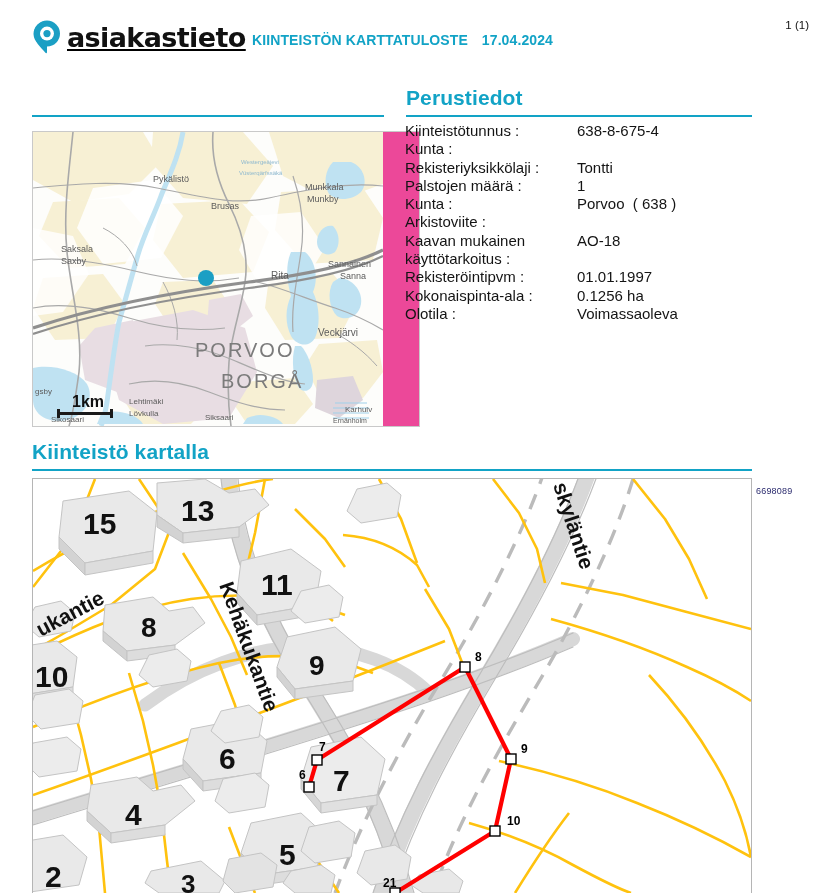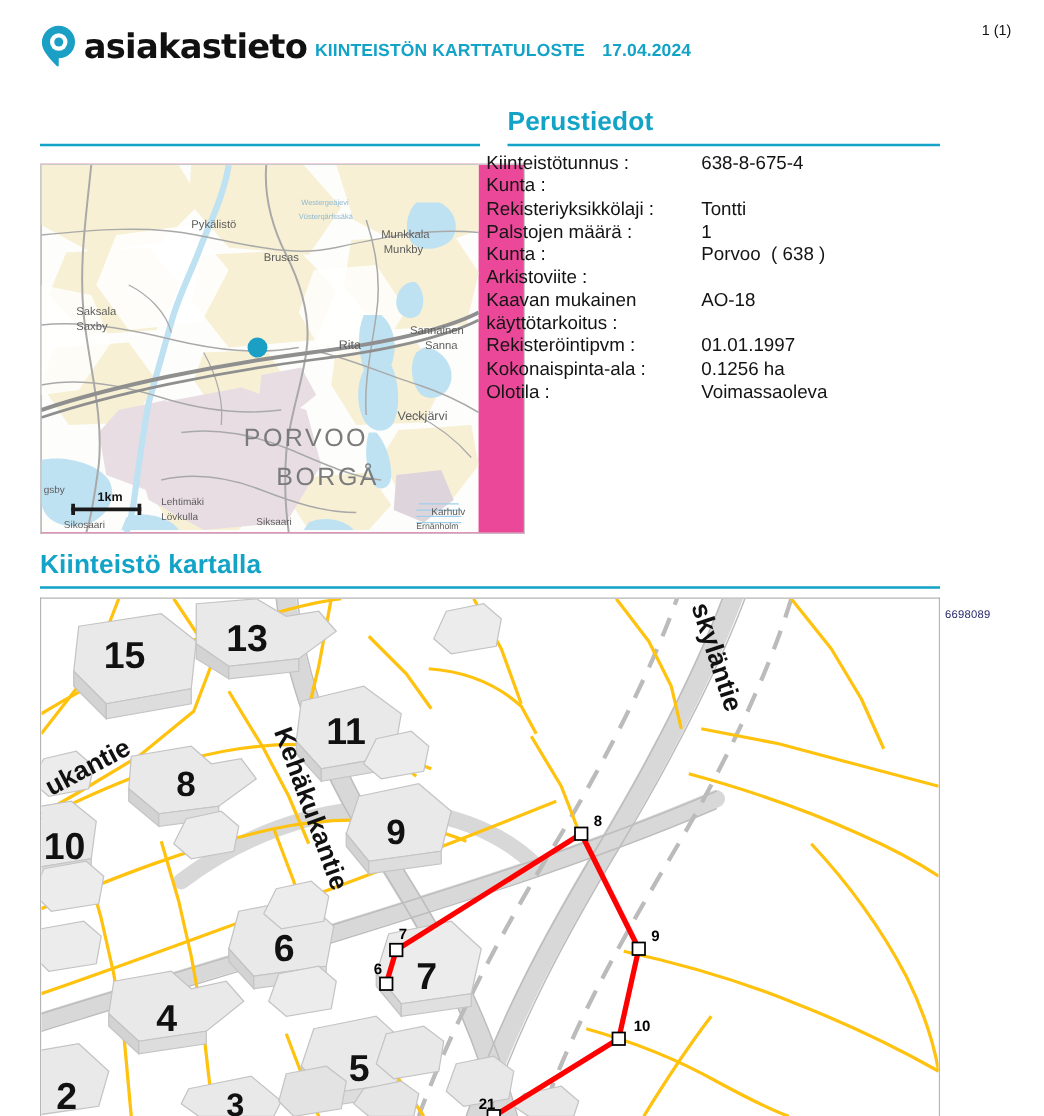--- a/index.html
+++ b/index.html
@@ -7,21 +7,21 @@
     margin: 0; padding: 0;
     width: 835px; height: 893px;
     background: #ffffff;
     font-family: "Liberation Sans", sans-serif;
     overflow: hidden;
   }
   .page { position: relative; width: 835px; height: 893px; background: #fff; }
 
   
   .header { position: absolute; left: 0; top: 0; width: 835px; height: 78px; }
-  .logo-wrap { position: absolute; left: 32px; top: 20px; display: flex; align-items: center; }
+  .logo-wrap { position: absolute; left: 32px; top: 20px; display: flex; align-items: center; text-decoration: underline; }
   .logo-pin { width: 30px; height: 34px; position: relative; margin-right: 5px; }
   .logo-text {
     font-size: 27px; font-weight: bold; color: #111; letter-spacing: -0.6px;
     font-family: "DejaVu Sans", sans-serif; line-height: 1;
   }
   .hdr-title {
     position: absolute; left: 252px; top: 32px;
     font-size: 14px; font-weight: bold; color: #12A3C6;
     font-family: "Liberation Sans", sans-serif; letter-spacing: 0.1px;
     white-space: nowrap;
@@ -46,35 +46,35 @@
   .sec-rule { position: absolute; height: 2px; background: #12A3C6; }
 
   
   .ovmap {
     position: absolute; left: 32px; top: 124px; width: 388px; height: 296px;
     border: 1px solid #c9c9c9; overflow: hidden; background: #ec4899; margin-top: 7px;
   }
   .ovmap svg { display: block; }
   .scalebar { position: absolute; left: 16px; top: 262px; width: 90px; }
   .scalebar-label {
-    font-size: 10px; font-weight: bold; color: #111; text-align: center;
+    font-size: 16px; font-weight: bold; color: #111; text-align: center;
     width: 62px; margin-left: 8px; line-height: 1;
   }
   .scalebar-line {
     margin-top: 2px; margin-left: 8px; width: 56px; height: 3px; background: #1a1a1a;
     position: relative;
   }
   .scalebar-line:before, .scalebar-line:after {
     content: ""; position: absolute; top: -3px; width: 3px; height: 9px; background: #1a1a1a;
   }
   .scalebar-line:before { left: 0; }
   .scalebar-line:after { right: 0; }
 
   
-  .details { position: absolute; left: 389px; top: 122px; width: 350px; }
+  .details { position: absolute; left: 405px; top: 122px; width: 350px; }
   .det-row { display: flex; line-height: 1.22; }
   .det-label { width: 172px; font-size: 15px; color: #141414; white-space: pre; }
   .det-value { font-size: 15px; color: #141414; white-space: pre; }
 
   
   .mainmap {
     position: absolute; left: 32px; top: 478px; width: 720px; height: 415px;
     border: 1px solid #b5b5b5; border-bottom: none; overflow: hidden; background: #fff;
   }
   .mainmap svg { display: block; }

